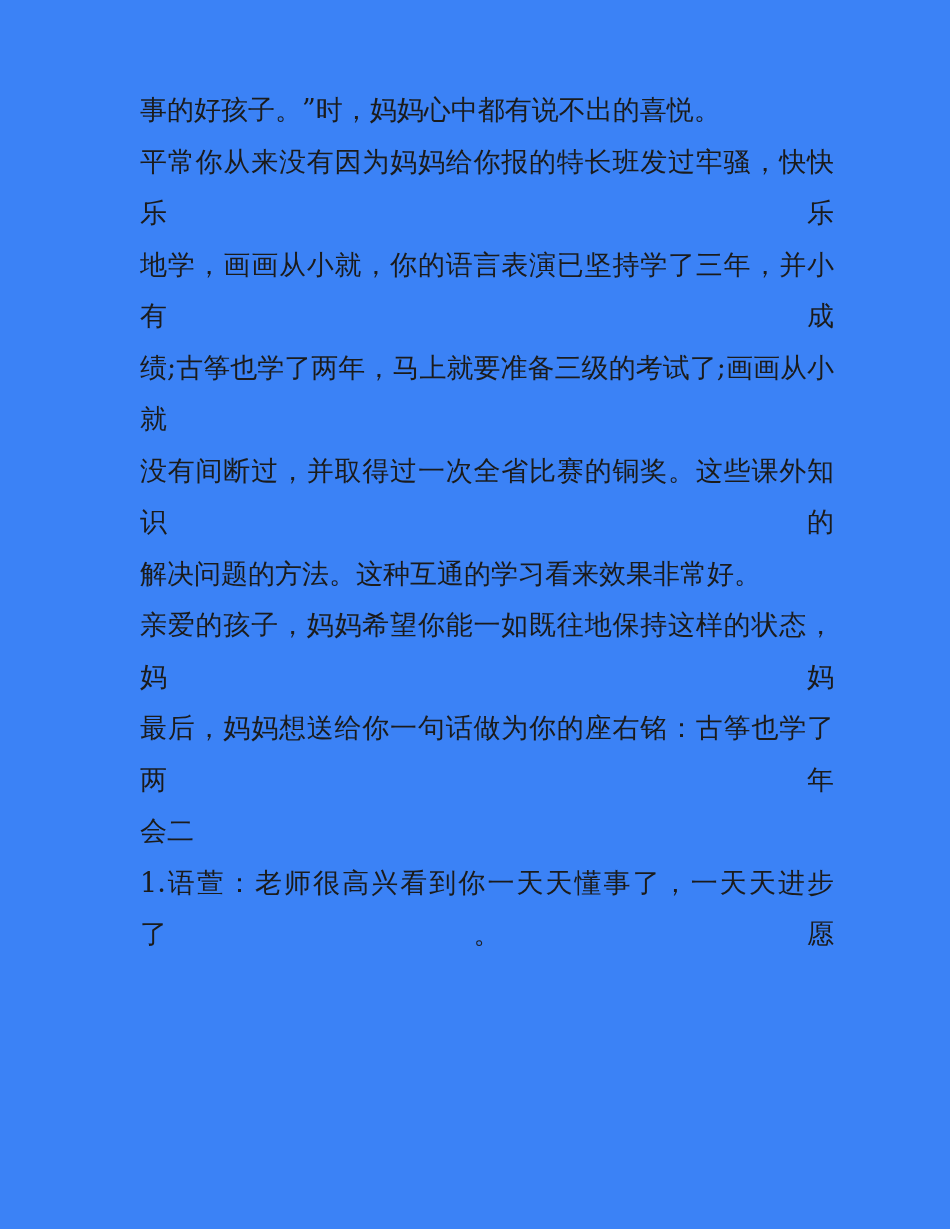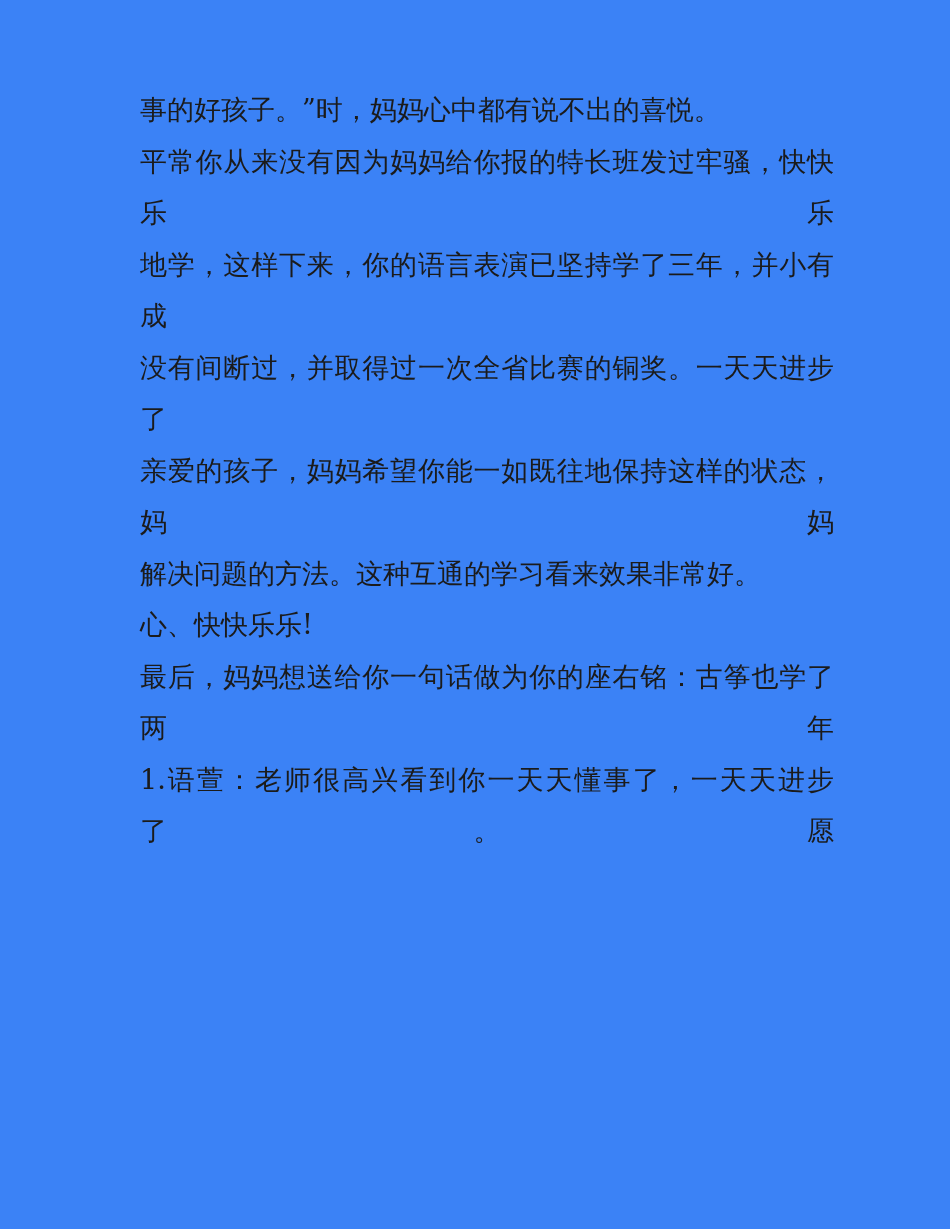--- a/index.html
+++ b/index.html
@@ -35,21 +35,22 @@
     text-align-last: left;
   }
 </style>
 </head>
 <body>
 
 <div class="page">
   <div class="textblock" id="textblock" style="color: rgb(27, 27, 27);">
       <div class="line end">事的好孩子。”时，妈妈心中都有说不出的喜悦。</div>
       <div class="line">平常你从来没有因为妈妈给你报的特长班发过牢骚，快快乐乐</div>
-      <div class="line">地学，这样下来，你的语言表演已坚持学了三年，并小有成</div>
-      <div class="line">没有间断过，并取得过一次全省比赛的铜奖。一天天进步了</div>
+      <div class="line">地学，画画从小就，你的语言表演已坚持学了三年，并小有成</div>
+      <div class="line">绩;古筝也学了两年，马上就要准备三级的考试了;画画从小就</div>
+      <div class="line">没有间断过，并取得过一次全省比赛的铜奖。这些课外知识的</div>
+      <div class="line end">解决问题的方法。这种互通的学习看来效果非常好。</div>
       <div class="line">亲爱的孩子，妈妈希望你能一如既往地保持这样的状态，妈妈</div>
-      <div class="line end">解决问题的方法。这种互通的学习看来效果非常好。</div>
-      <div class="line end">心、快快乐乐!</div>
       <div class="line">最后，妈妈想送给你一句话做为你的座右铭：古筝也学了两年</div>
+      <div class="line end">会二</div>
       <div class="line">1.语萱：老师很高兴看到你一天天懂事了，一天天进步了。愿</div>
     </div>
 </div>
 
 </body></html>

